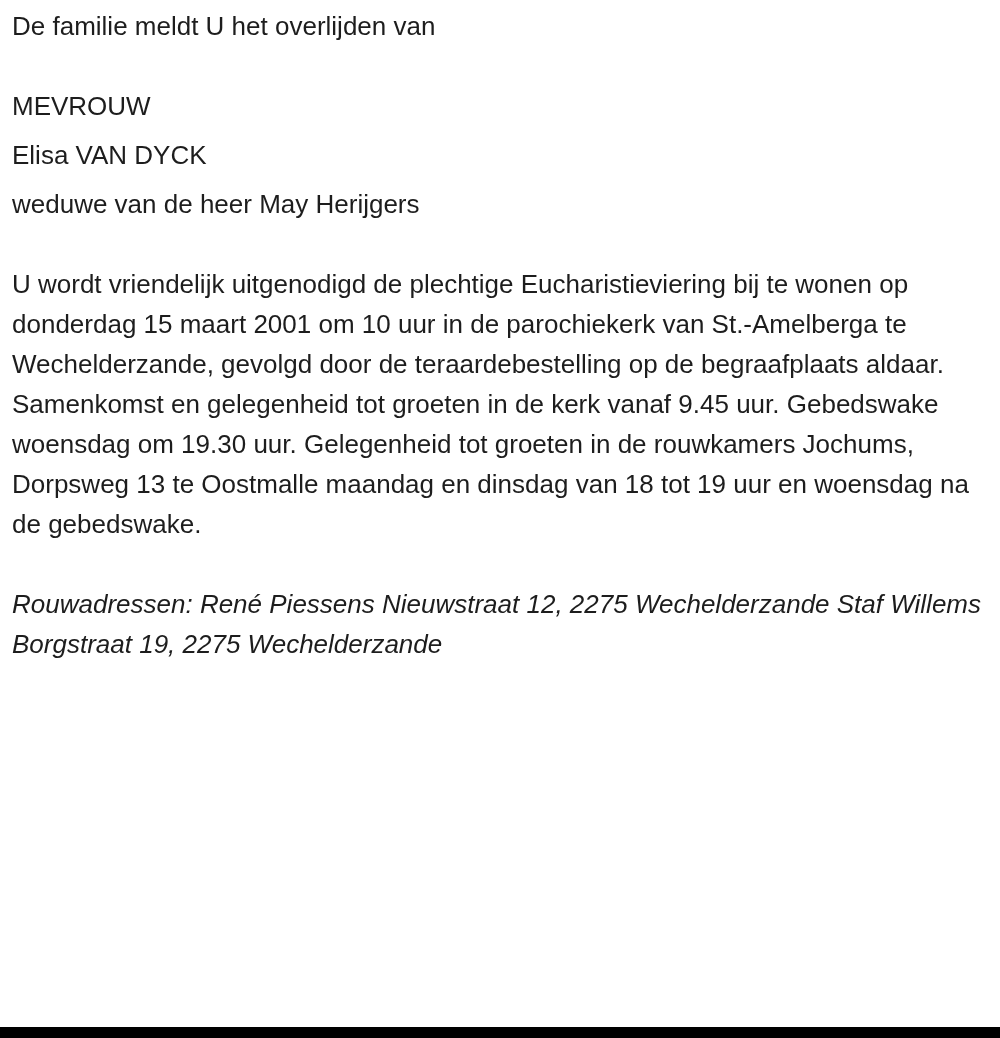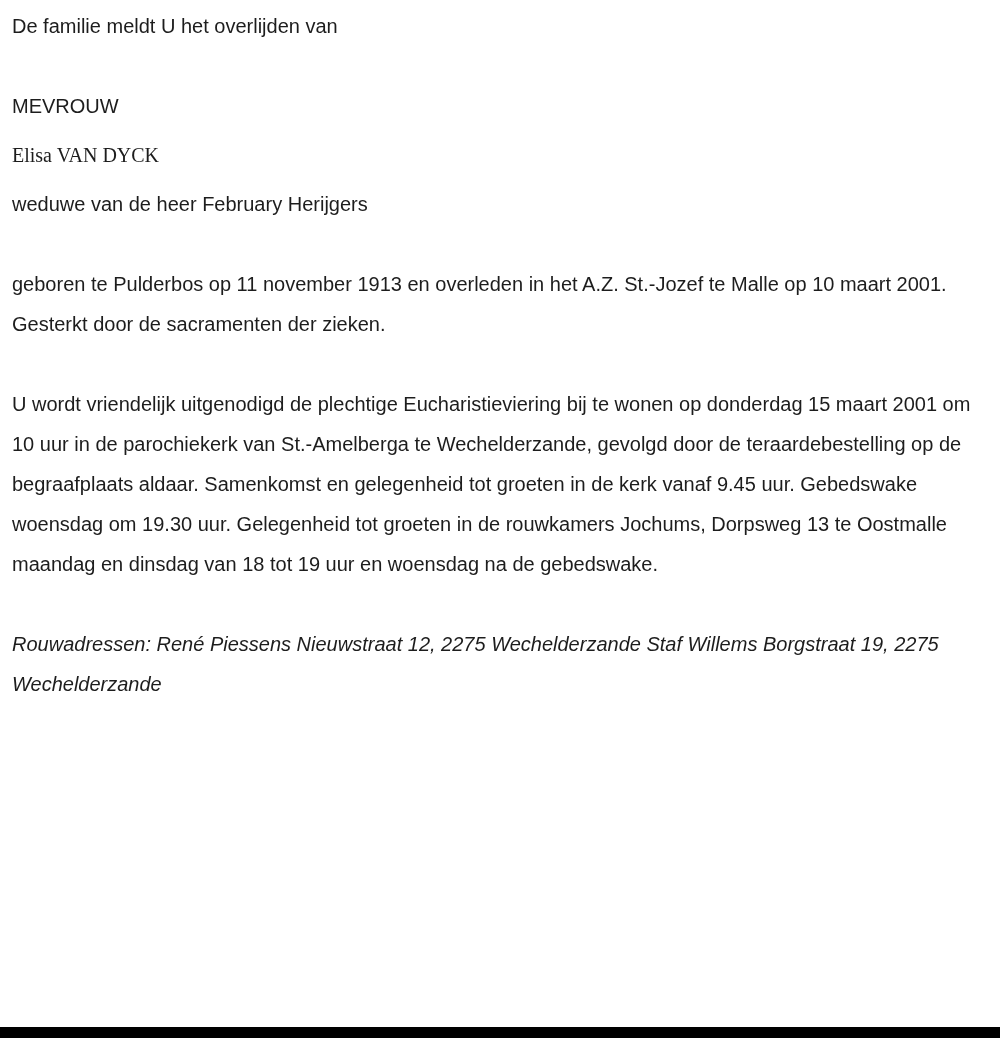--- a/index.html
+++ b/index.html
@@ -15,34 +15,33 @@
     color: #1d1d1d;
     overflow: hidden;
   }
   .page {
     box-sizing: border-box;
     width: 1000px;
     padding: 6px 12px 0 12px;
   }
   .page p {
     margin: 0 0 40px 0;
-    font-size: 20px;
+    font-size: 26px;
     line-height: 40px;
     font-weight: 400;
     max-width: 978px;
   }
   .header-block {
     margin: 16px 0 40px 0;
   }
   .header-block p {
     margin: 0 0 9px 0;
   }
   .name-line {
     font-weight: 700;
-    font-family: Liberation Serif, serif;
   }
   .addresses {
     margin-bottom: 0;
     font-style: italic;
   }
   .bottom-bar {
     position: absolute;
     left: 0;
     bottom: 0;
     width: 1000px;
@@ -53,25 +52,24 @@
 </head>
 <body>
 
 <div class="page">
 
   <p>De familie meldt U het overlijden van</p>
 
   <div class="header-block">
     <p>MEVROUW</p>
     <p class="name-line">Elisa VAN DYCK</p>
-    <p>weduwe van de heer February Herijgers</p>
+    <p>weduwe van de heer May Herijgers</p>
   </div>
 
 
-  <p>geboren te Pulderbos op 11 november 1913 en overleden in het A.Z. St.-Jozef te Malle op 10 maart 2001. Gesterkt door de sacramenten der zieken.</p>
 
   <p>U wordt vriendelijk uitgenodigd de plechtige Eucharistieviering bij te wonen op donderdag 15 maart 2001 om 10 uur in de parochiekerk van St.-Amelberga te Wechelderzande, gevolgd door de teraardebestelling op de begraafplaats aldaar. Samenkomst en gelegenheid tot groeten in de kerk vanaf 9.45 uur. Gebedswake woensdag om 19.30 uur. Gelegenheid tot groeten in de rouwkamers Jochums, Dorpsweg 13 te Oostmalle maandag en dinsdag van 18 tot 19 uur en woensdag na de gebedswake.</p>
 
   <p class="addresses">Rouwadressen: René Piessens Nieuwstraat 12, 2275 Wechelderzande Staf Willems Borgstraat 19, 2275 Wechelderzande</p>
 
 </div>
 
 <div class="bottom-bar"></div>
 
 </body></html>

